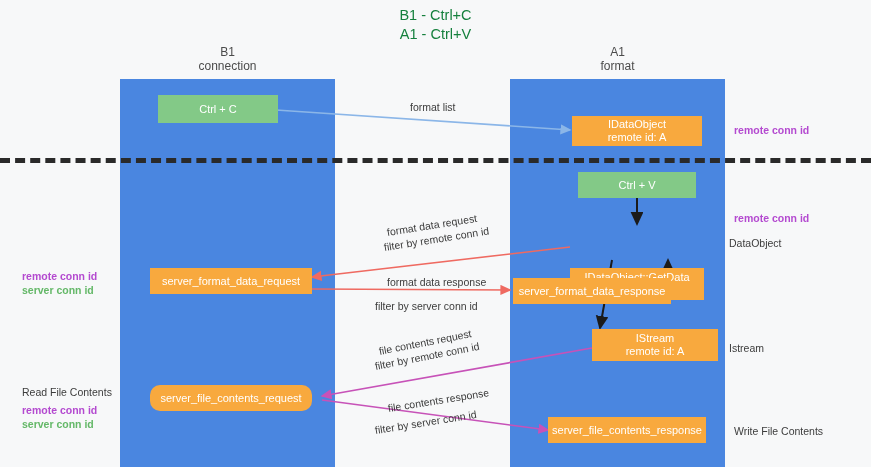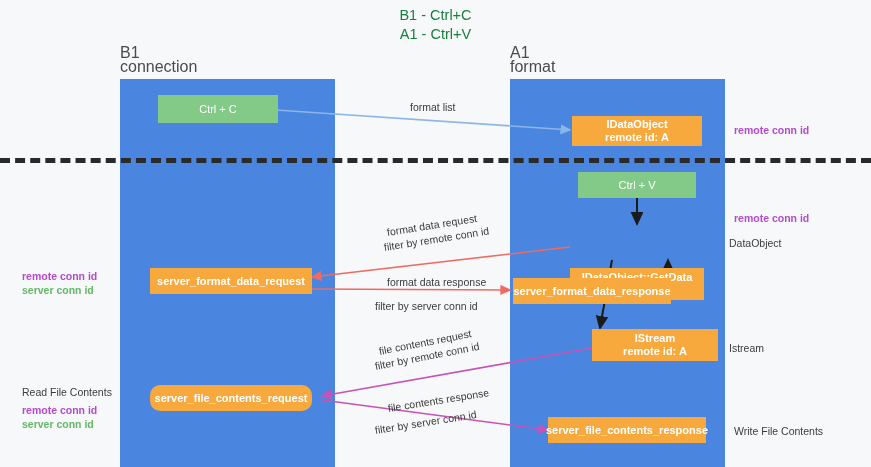--- a/index.html
+++ b/index.html
@@ -10,40 +10,40 @@
     overflow:hidden;
     position:relative;
   }
   #stage{position:absolute;left:0;top:0;width:871px;height:467px;}
 
   .lane{position:absolute;background:#4a86e0;}
   .lane-b1{left:120px;top:79px;width:215px;height:388px;}
   .lane-a1{left:510px;top:79px;width:215px;height:388px;}
 
   .lane-title{
-    position:absolute;color:#4b4b4b;
-    font-size:16px;line-height:13.5px;
+    position:absolute;text-align:center;color:#4b4b4b;
+    font-size:12px;line-height:13.5px;
   }
   .lane-title .t1{display:block;}
   .lane-title .t2{display:block;}
 
   .title{
     position:absolute;left:0;top:6px;width:871px;text-align:center;
     color:#15803d;font-size:14.5px;line-height:19px;
   }
   .title span{display:block;}
 
   .box{
     position:absolute;box-sizing:border-box;
     display:flex;flex-direction:column;align-items:center;justify-content:center;
     color:#ffffff;font-size:11px;line-height:13px;text-align:center;
   }
   .box .l2{font-size:11px;}
   .green{background:#83c987;}
-  .orange{background:#f8a93e;font-weight:bold;}
+  .orange{background:#f8a93e;}
 
   .sep{
     position:absolute;left:0;top:158px;width:871px;height:0;
     border-top:5px dashed #2a2a2a;
   }
 
   .lbl{
     position:absolute;font-size:10.5px;line-height:13px;color:#3c3c3c;
     white-space:nowrap;
   }

